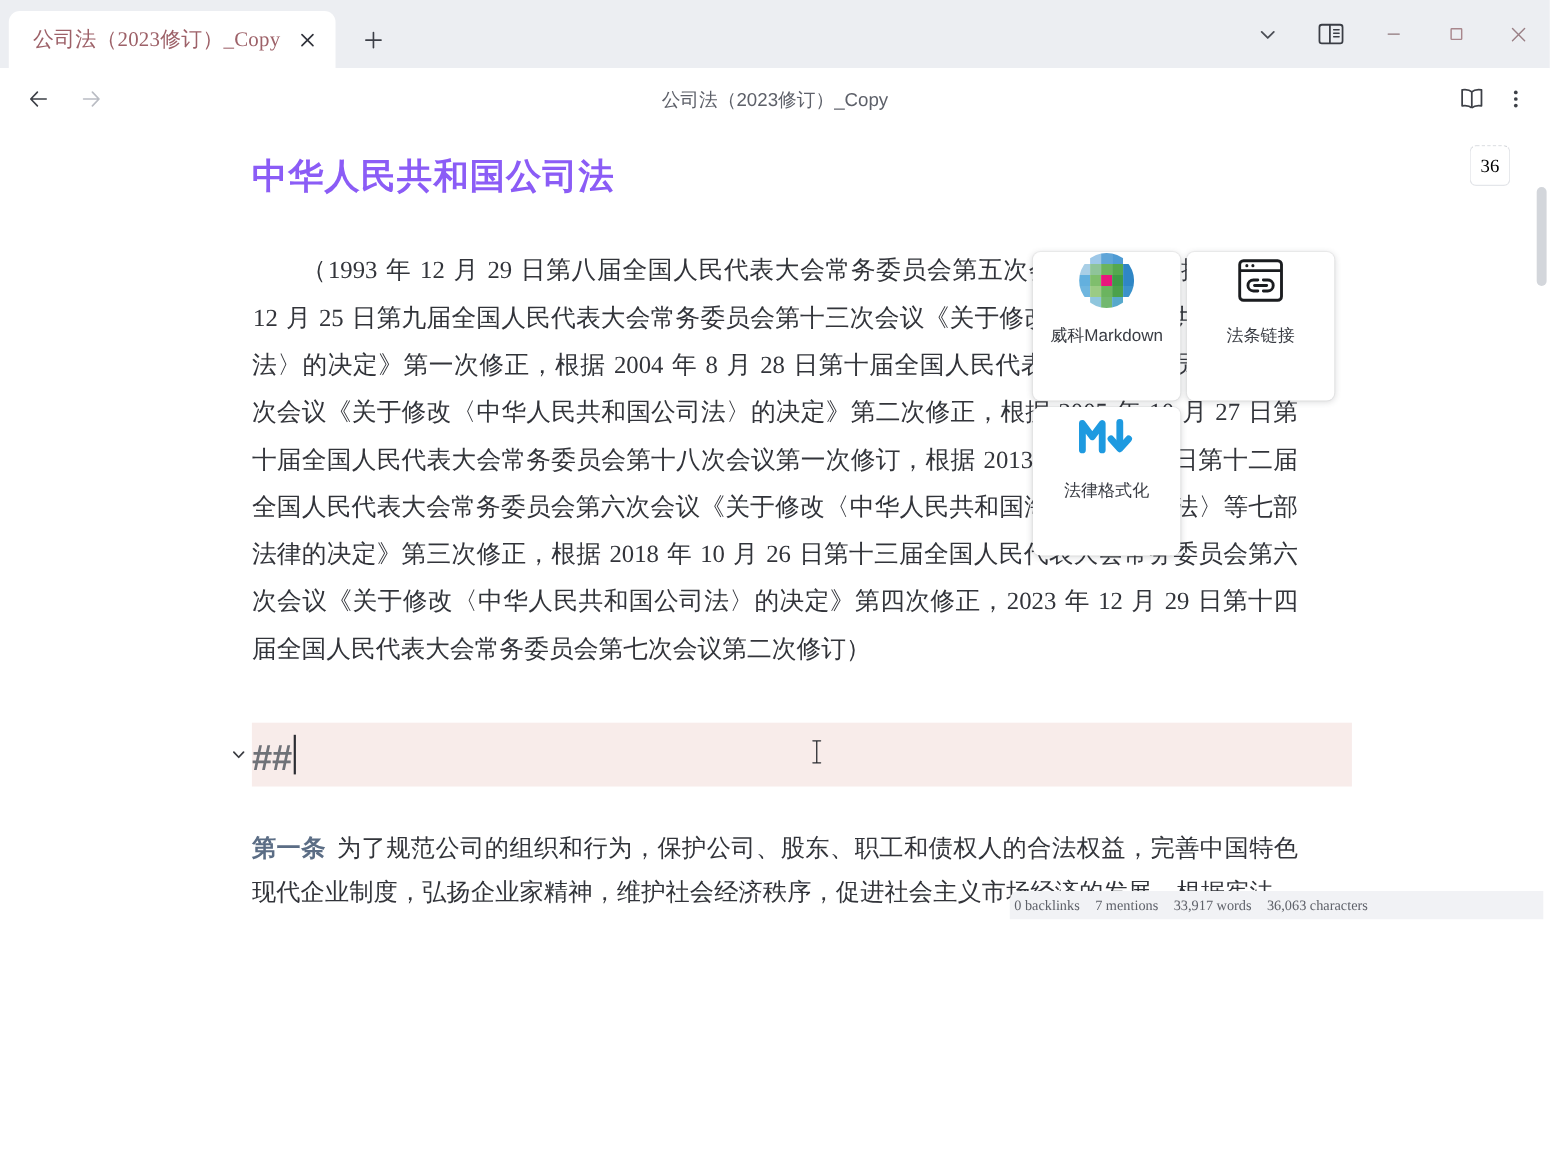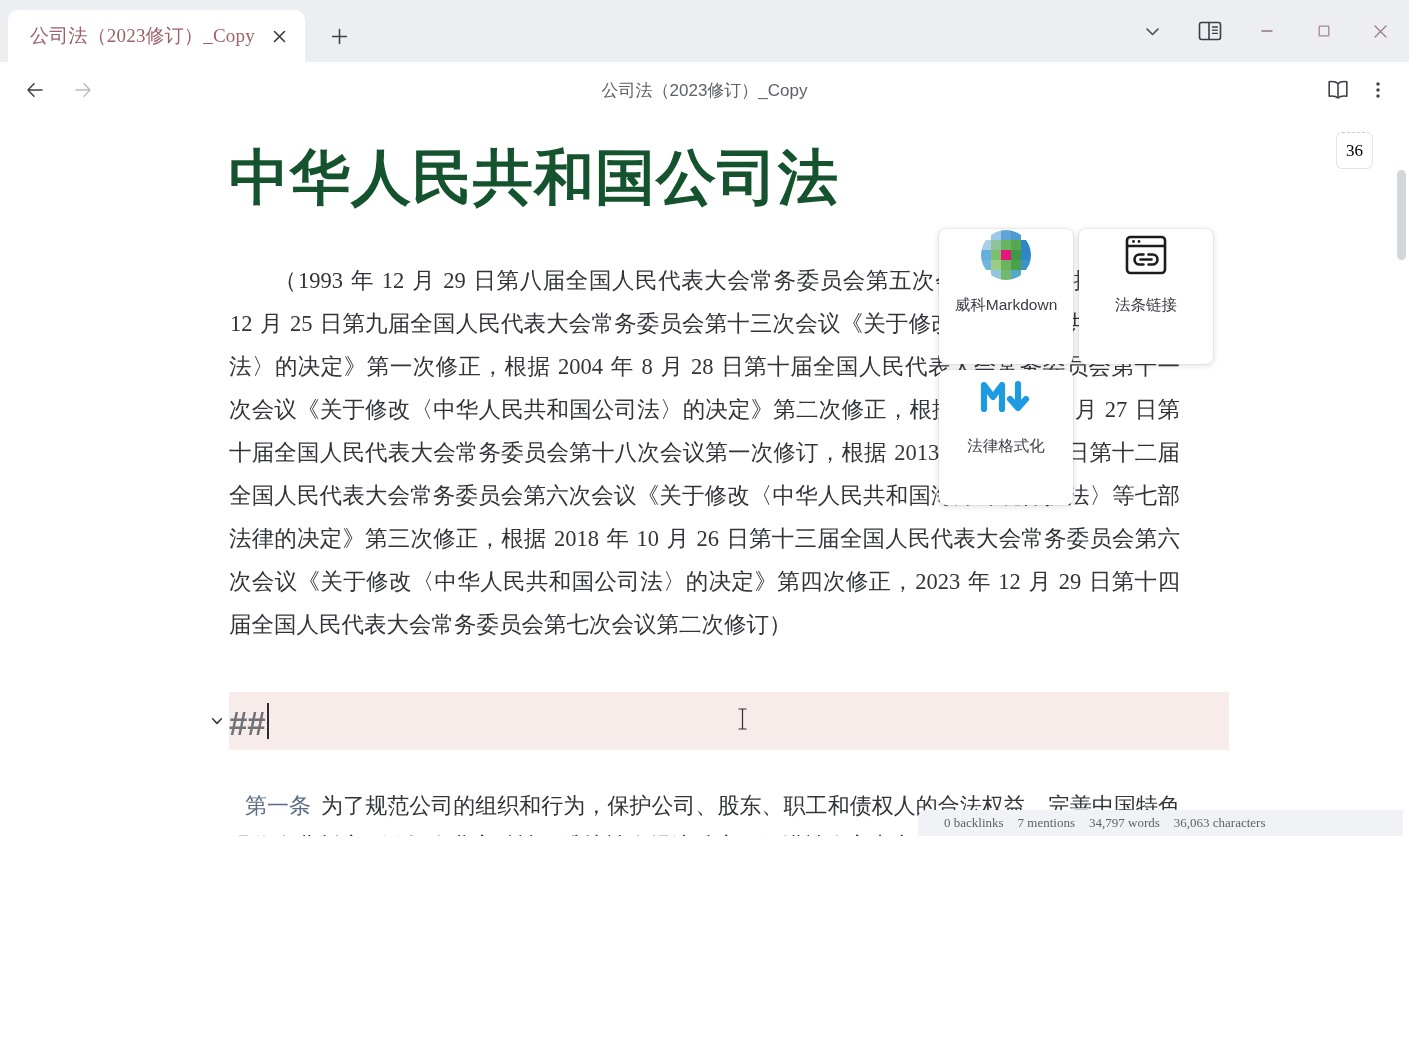--- a/index.html
+++ b/index.html
@@ -127,23 +127,23 @@
     background: #ffffff;
     overflow: hidden;
   }
 
   .doc-inner {
     padding: 0 0 0 0;
   }
 
   .doc-title {
     margin: 22px 0 0 229px;
-    font-size: 60px;
+    font-size: 32px;
     font-weight: 700;
-    color: #14532d;
+    color: #8b5cf6;
     letter-spacing: 1px;
     line-height: 1.25;
   }
 
   .preamble {
     margin: 44px 229px 0 229px;
     font-size: 22.5px;
     line-height: 43px;
     color: #32343a;
     text-align: justify;
@@ -210,24 +210,23 @@
   }
 
   .article {
     margin: 36px 229px 0 229px;
     font-size: 22px;
     line-height: 40px;
     color: #32343a;
     text-align: justify;
   }
   .art-num {
-    font-weight: 400;
+    font-weight: 700;
     color: #5b6d85;
     margin-right: 10px;
-    margin-left: 16px;
   }
   .anchor-ref {
     font-size: 14px;
     color: #6e7279;
     font-family: "Liberation Serif", "DejaVu Serif", serif;
     margin-left: 8px;
     vertical-align: 2px;
   }
 
   
@@ -315,21 +314,21 @@
     position: absolute;
     left: 918px;
     bottom: 0;
     right: 6px;
     height: 26px;
     background: #f1f2f5;
     border-radius: 8px 0 0 0;
     display: flex;
     align-items: center;
     gap: 14px;
-    padding: 0 26px;
+    padding: 0 4px;
     font-size: 13px;
     color: #5e6169;
     overflow: hidden;
     font-family: "Liberation Serif", "DejaVu Serif", serif;
     white-space: nowrap;
   }
   .sb-item { display: flex; align-items: center; gap: 5px; }
 </style>
 </head>
 <body>
@@ -521,17 +520,17 @@
           <path d="M30 22 L38 31 L46 22" stroke="#1e9ae0" stroke-width="6.2" stroke-linecap="round" stroke-linejoin="round" fill="none"></path>
         </svg>
       </div>
       <div class="pcard-label">法律格式化</div>
     </div>
   </div>
 
   <div class="statusbar">
     <span class="sb-item">0 backlinks</span>
     <span class="sb-item">7 mentions</span>
-    <span class="sb-item">34,797 words</span>
+    <span class="sb-item">33,917 words</span>
     <span class="sb-item">36,063 characters</span>
   </div>
 
 </div>
 
 </body></html>

